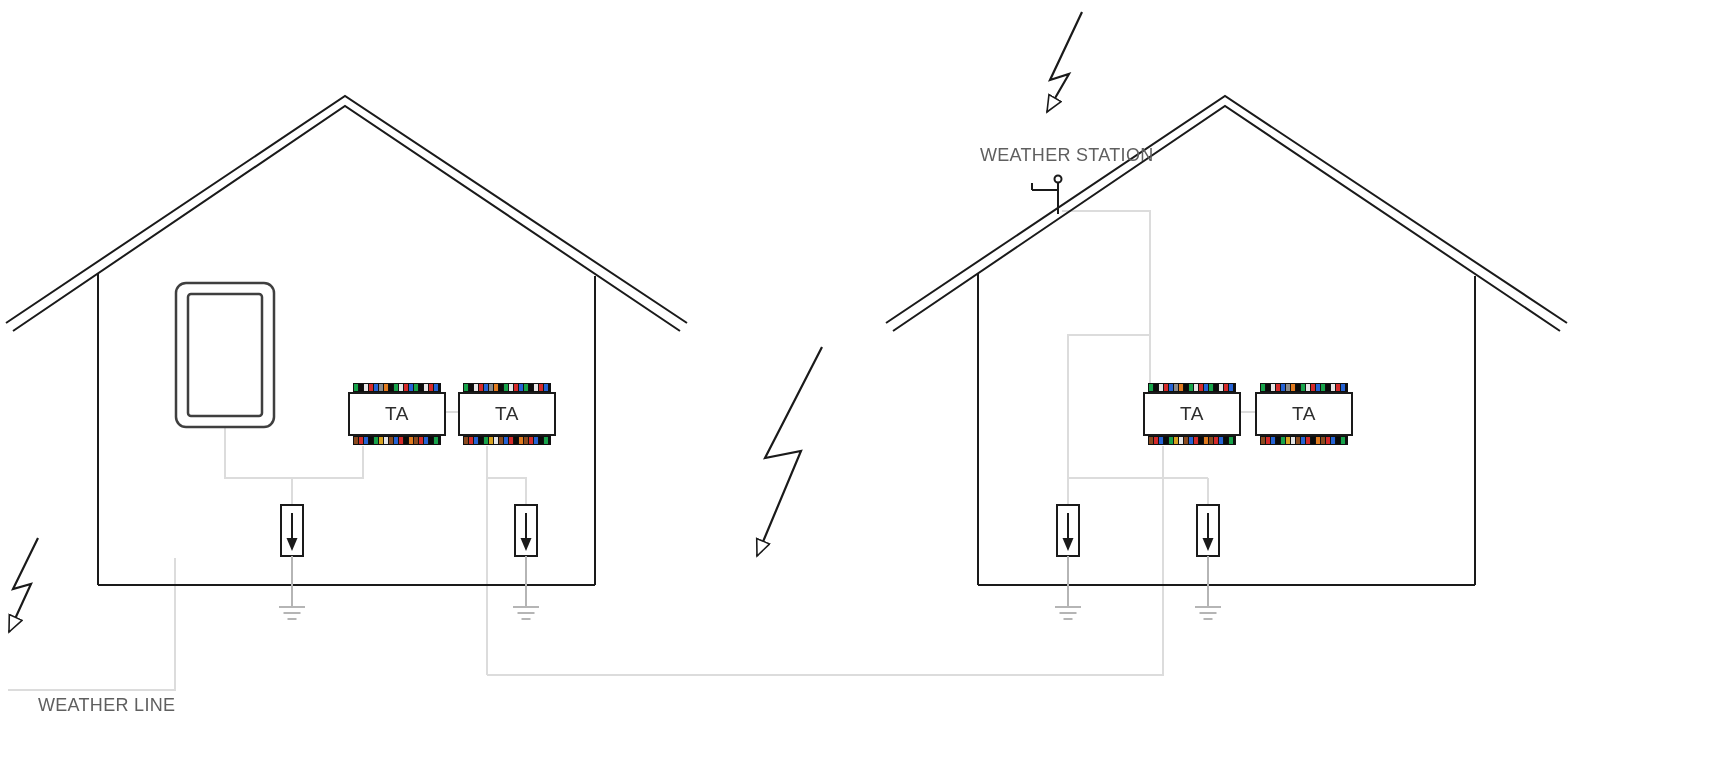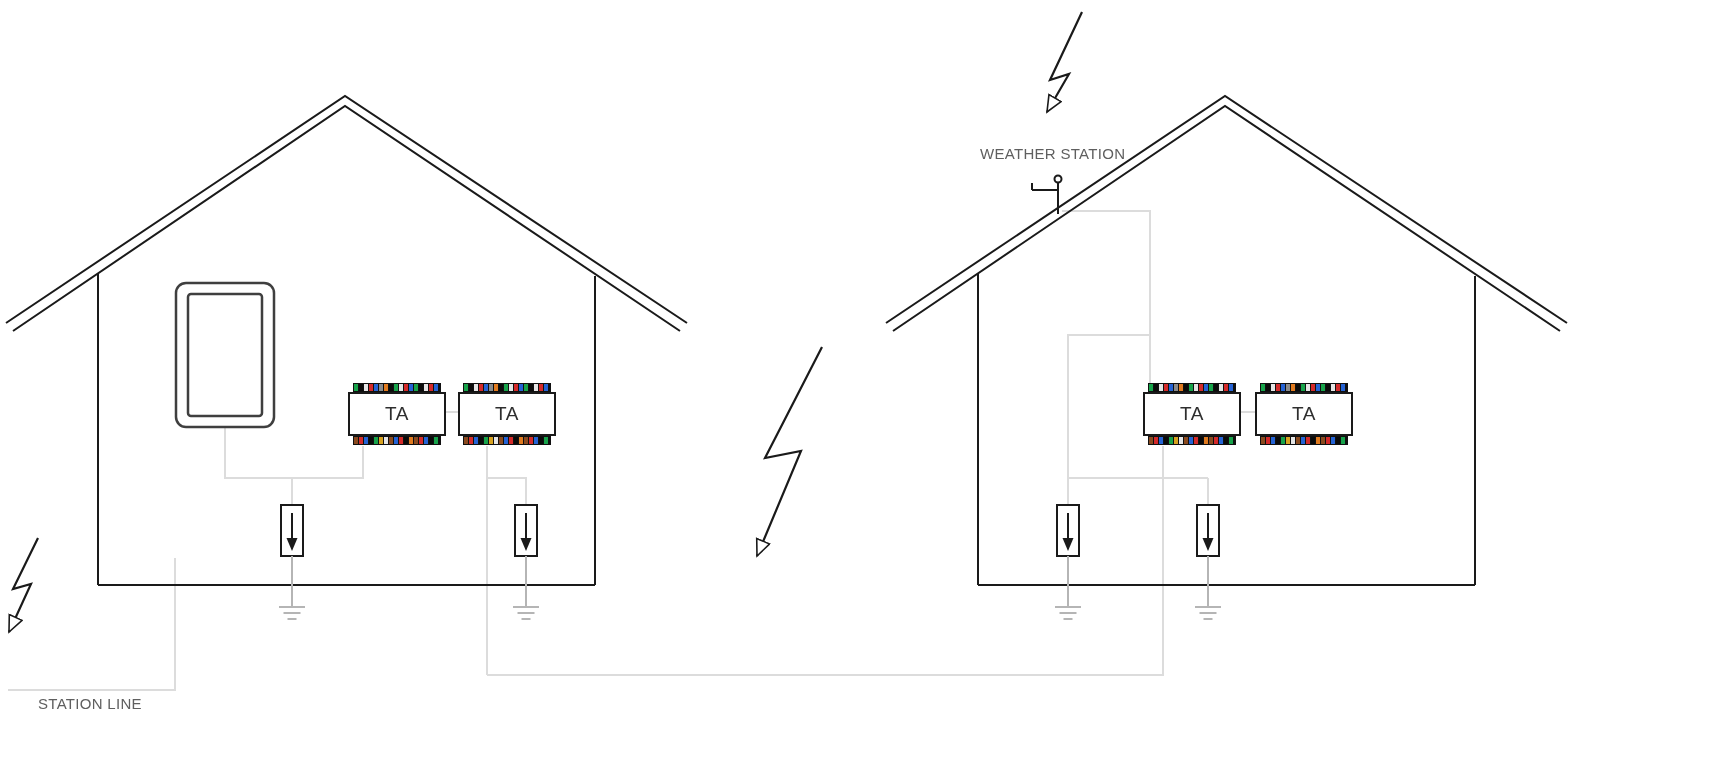--- a/index.html
+++ b/index.html
@@ -7,21 +7,21 @@
           font-family:"Liberation Sans",sans-serif;}
   svg{position:absolute;left:0;top:0;}
   .outline{stroke:var(--outline,#1a1a1a);stroke-width:2;fill:none;}
   .wire{stroke:var(--wire,#dcdcdc);stroke-width:2;fill:none;}
   .gnd{stroke:var(--ground,#b5b5b5);stroke-width:2;fill:none;}
   .device{stroke:var(--outline,#1a1a1a);stroke-width:2;fill:#ffffff;}
   .panel{stroke:var(--panel,#3f3f3f);stroke-width:2.5;fill:none;}
   .bolt{stroke:var(--outline,#1a1a1a);stroke-width:2.2;fill:none;}
   .arrow-fill{fill:var(--outline,#1a1a1a);stroke:none;}
   .arrowhead{fill:#ffffff;stroke:var(--outline,#1a1a1a);stroke-width:1.6;}
-  .diagram-label{position:absolute;font-size:15px;color:var(--label_text,#5f5f5f);
+  .diagram-label{position:absolute;font-size:18px;color:var(--label_text,#5f5f5f);
                  letter-spacing:0.3px;white-space:nowrap;}
   .ta-module{position:absolute;width:98px;}
   .strip{height:9px;margin:0 5px;background:#101010;display:flex;gap:1px;
          padding:1px;box-sizing:border-box;overflow:hidden;}
   .strip span{flex:0 0 4px;height:100%;}
   .ta-body{height:44px;border:2px solid var(--outline,#1a1a1a);box-sizing:border-box;
            background:#ffffff;display:flex;align-items:center;justify-content:center;}
   .ta-body span{font-size:19px;color:var(--module_text,#2e2e2e);letter-spacing:0.5px;}
 </style>
 </head>
@@ -308,15 +308,15 @@
         <span style="background: rgb(224, 122, 31);"></span>
         <span style="background: rgb(138, 74, 31);"></span>
         <span style="background: rgb(212, 42, 42);"></span>
         <span style="background: rgb(37, 99, 212);"></span>
         <span style="background: rgb(10, 10, 10);"></span>
         <span style="background: rgb(23, 163, 74);"></span>
       </div>
   </div>
 
   <div class="diagram-label" style="left:980px;top:145px;">WEATHER STATION</div>
-  <div class="diagram-label" style="left:38px;top:695px;">STATION LINE</div>
+  <div class="diagram-label" style="left:38px;top:695px;">WEATHER LINE</div>
 
 </div>
 
 </body></html>

